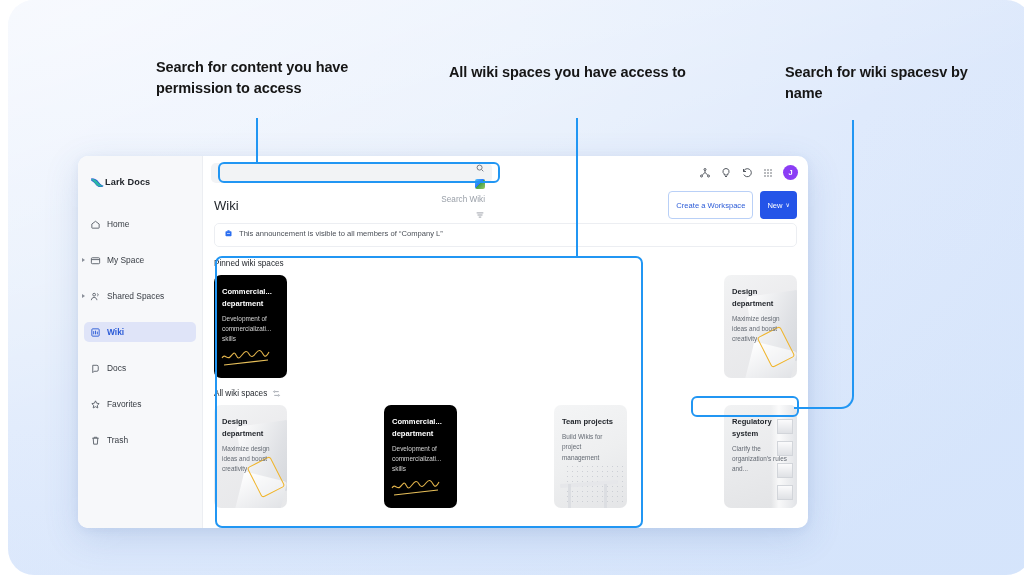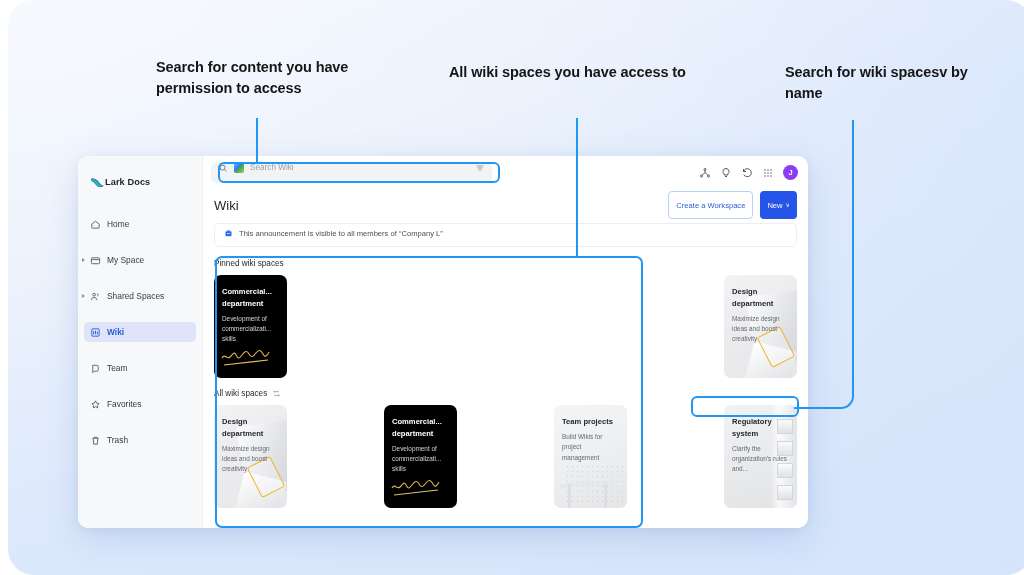--- a/index.html
+++ b/index.html
@@ -118,22 +118,23 @@
     padding: 0 10px 0 8px;
     gap: 8px;
   }
   #search-wrap {
     position: relative;
     width: 281px; height: 20px; margin-left: 0px;
   }
   #search-bar {
     width: 100%; height: 100%;
     background: #f2f3f5; border-radius: 5px;
-    display: flex; align-items: flex-start; gap: 6px;
+    display: flex; align-items: flex-end; gap: 6px;
     padding: 0 7px;
+    flex-direction: column;
   }
   #search-bar .sq {
     width: 10px; height: 10px; border-radius: 2px;
     background: linear-gradient(135deg,#4fc3f7 0%, #2979ff 45%, #43a047 48%, #9ccc65 100%);
     flex: 0 0 10px;
   }
   #search-placeholder { font-size: 8.2px; color: #9aa0a9; flex: 1; }
   .topbar-right { margin-left: auto; display: flex; align-items: center; gap: 9px; }
   .tb-icon { width: 12px; height: 12px; display:block; }
   #avatar {
@@ -327,21 +328,21 @@
             <rect x="4" y="4" width="16" height="16" rx="2"></rect>
               <path d="M8 9v7M12 8v8M16 10v6"></path>
           </svg>
           <span>Wiki</span>
         </div>
 
         <div class="nav-item">
           <svg class="nav-icon" viewBox="0 0 24 24" fill="none" stroke="#5a6069" stroke-width="2">
             <path d="M6 5h9a3 3 0 0 1 3 3v7a3 3 0 0 1-3 3H9l-3 3z"></path>
           </svg>
-          <span>Team</span>
+          <span>Docs</span>
         </div>
 
         <div class="nav-item">
           <svg class="nav-icon" viewBox="0 0 24 24" fill="none" stroke="#5a6069" stroke-width="2">
             <path d="M12 4l2.5 5.2 5.5.8-4 3.9 1 5.6-5-2.7-5 2.7 1-5.6-4-3.9 5.5-.8z"></path>
           </svg>
           <span>Favorites</span>
         </div>
 
         <div class="nav-item">

